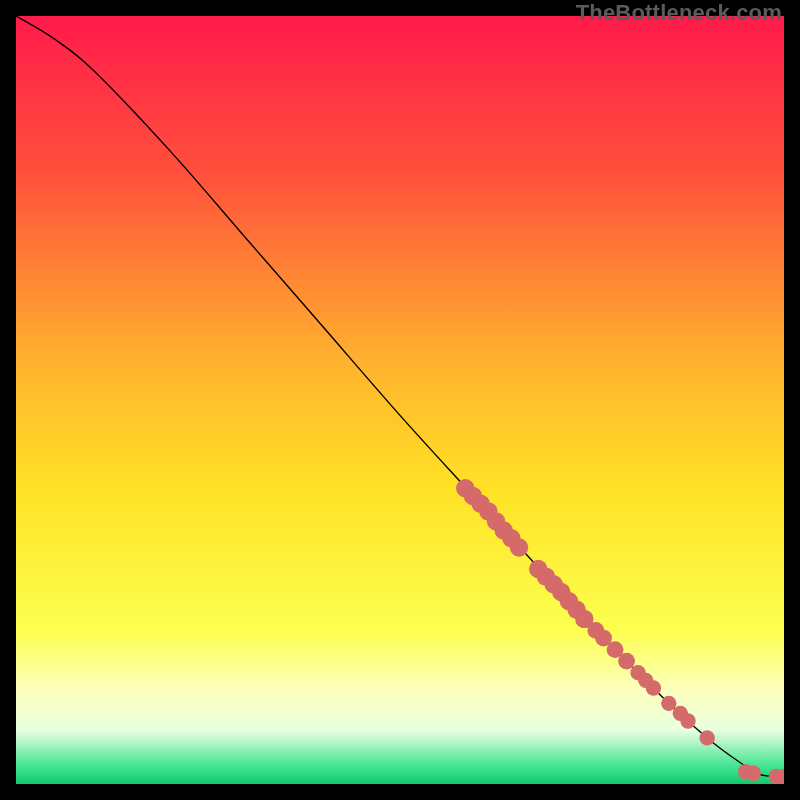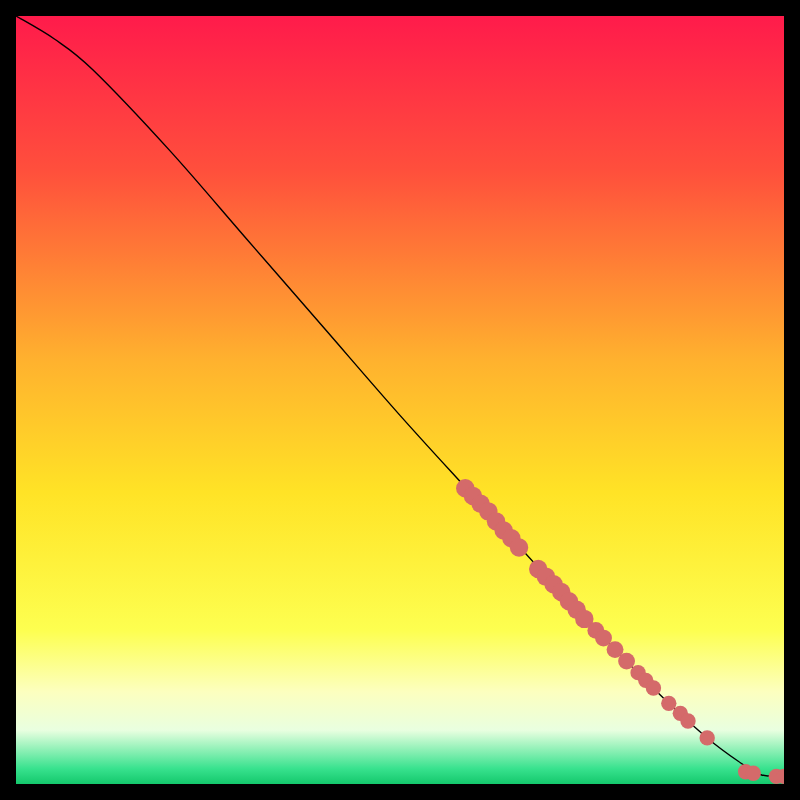--- a/index.html
+++ b/index.html
@@ -85,13 +85,14 @@
           <circle cx="86.5" cy="90.8" r="1" fill="#d46a6a"></circle>
           <circle cx="87.5" cy="91.8" r="1" fill="#d46a6a"></circle>
           <circle cx="90" cy="94" r="1" fill="#d46a6a"></circle>
           <circle cx="95" cy="98.4" r="1" fill="#d46a6a"></circle>
           <circle cx="96" cy="98.6" r="1" fill="#d46a6a"></circle>
           <circle cx="99" cy="99" r="1" fill="#d46a6a"></circle>
           <circle cx="100" cy="99" r="1" fill="#d46a6a"></circle>
         </g>
     </svg>
   </div>
+  <div class="watermark">TheBottleneck.com</div>
 </div>
 
 </body></html>

